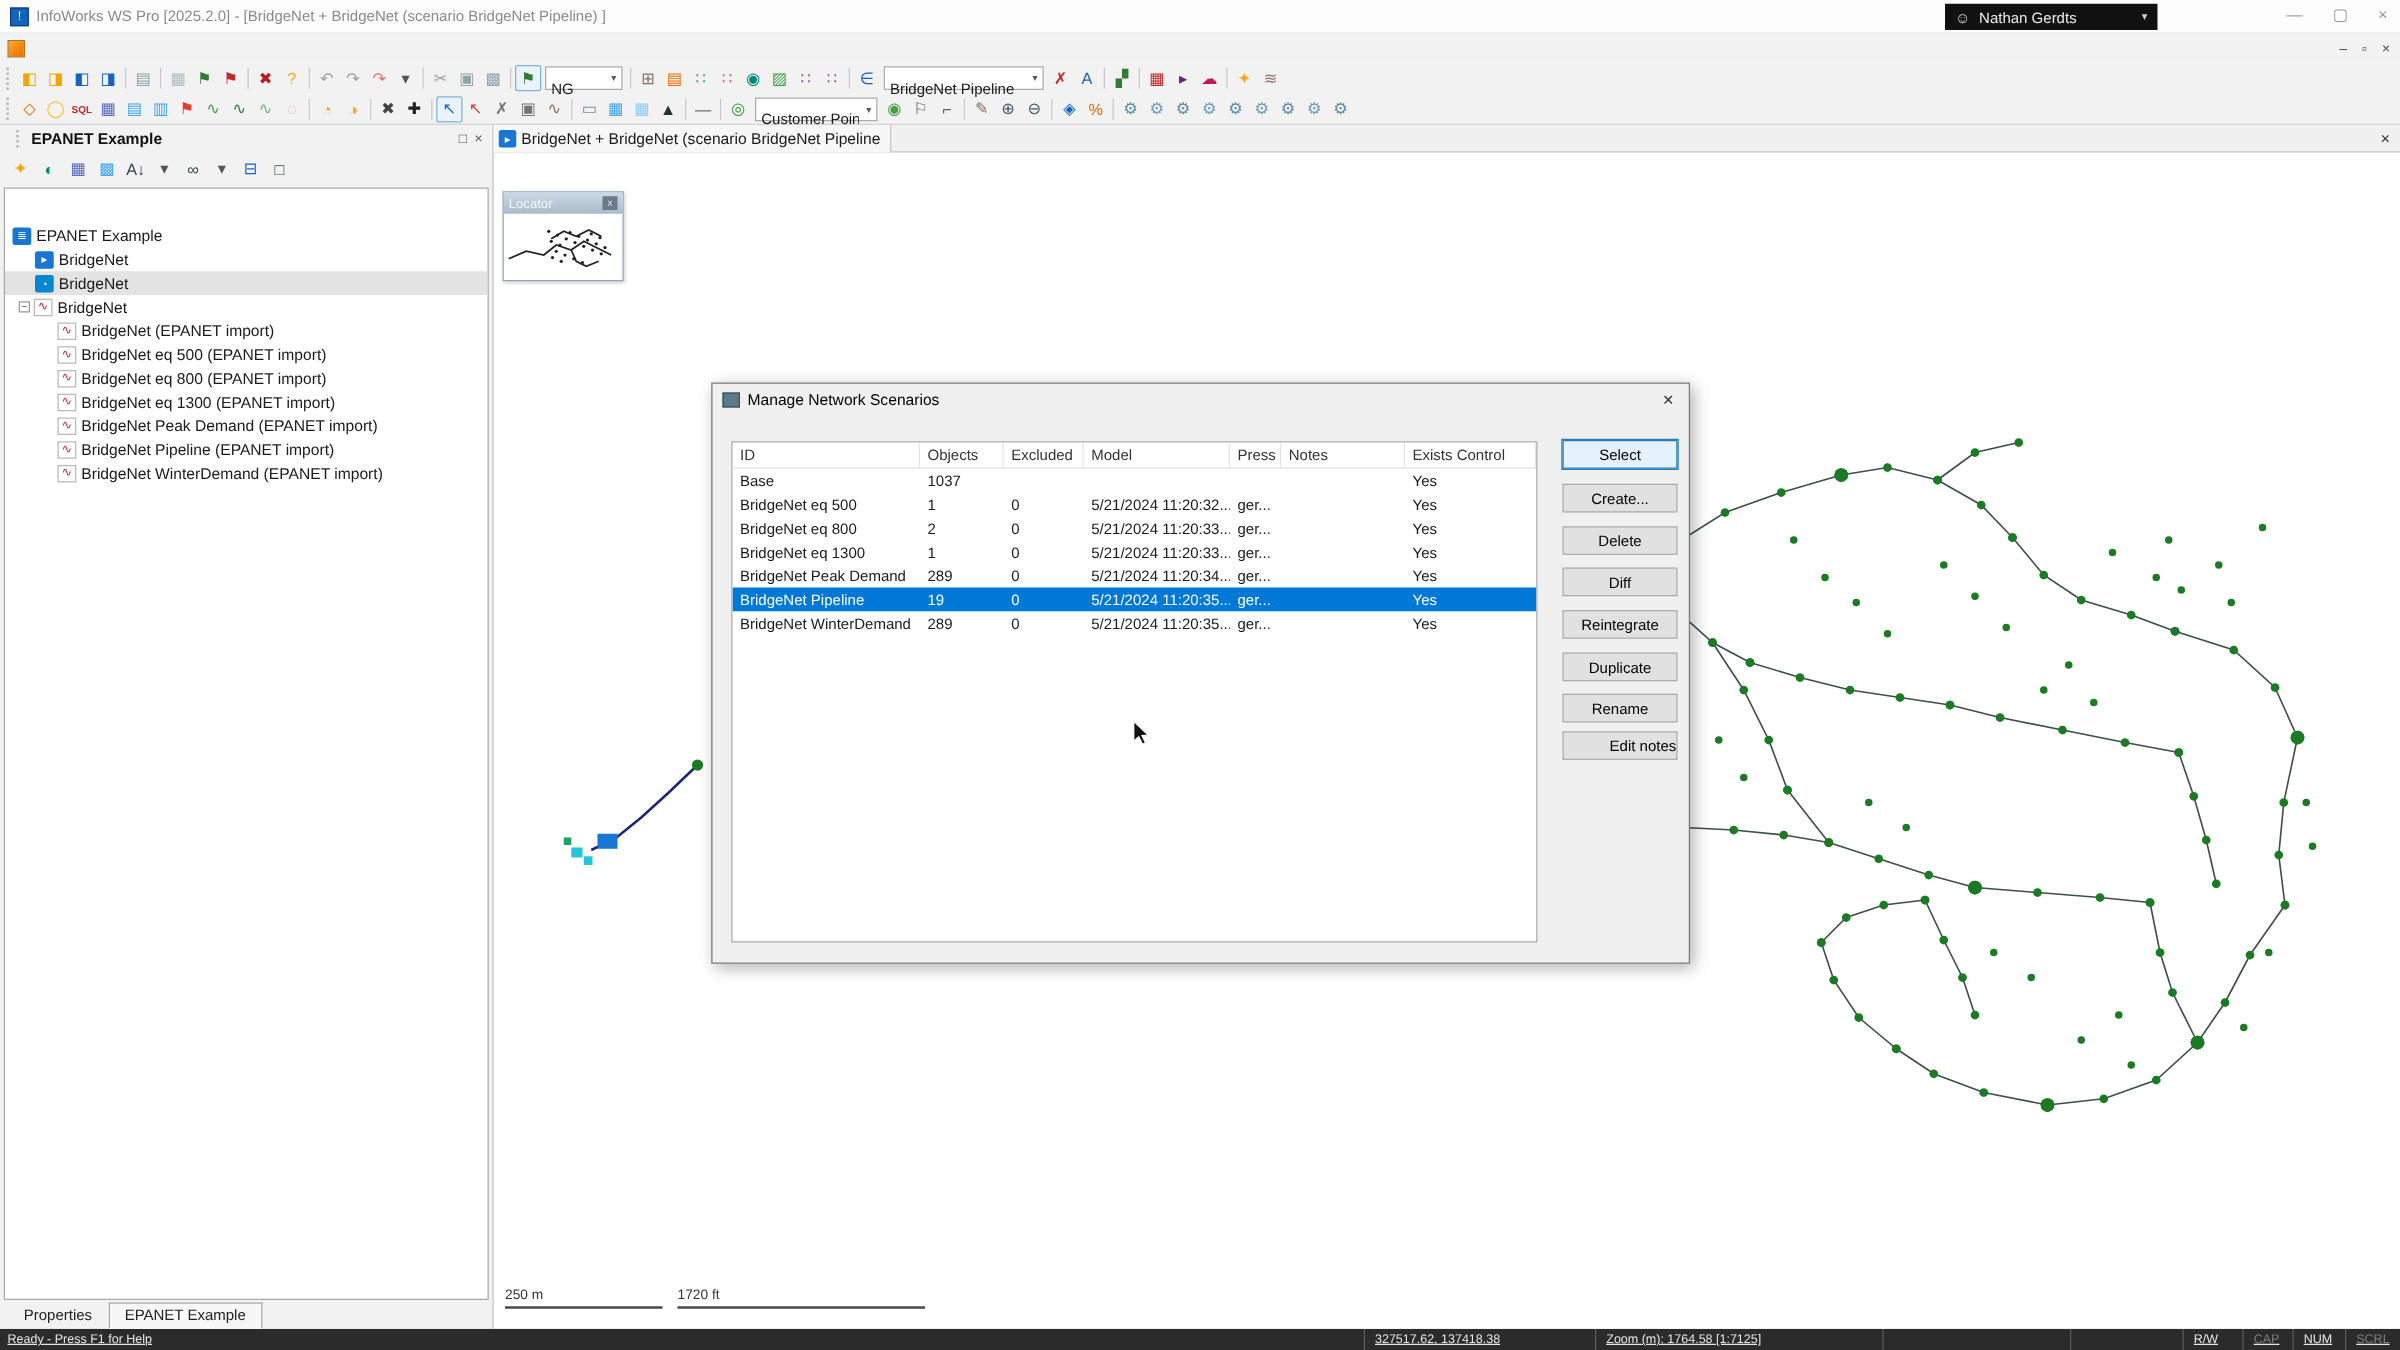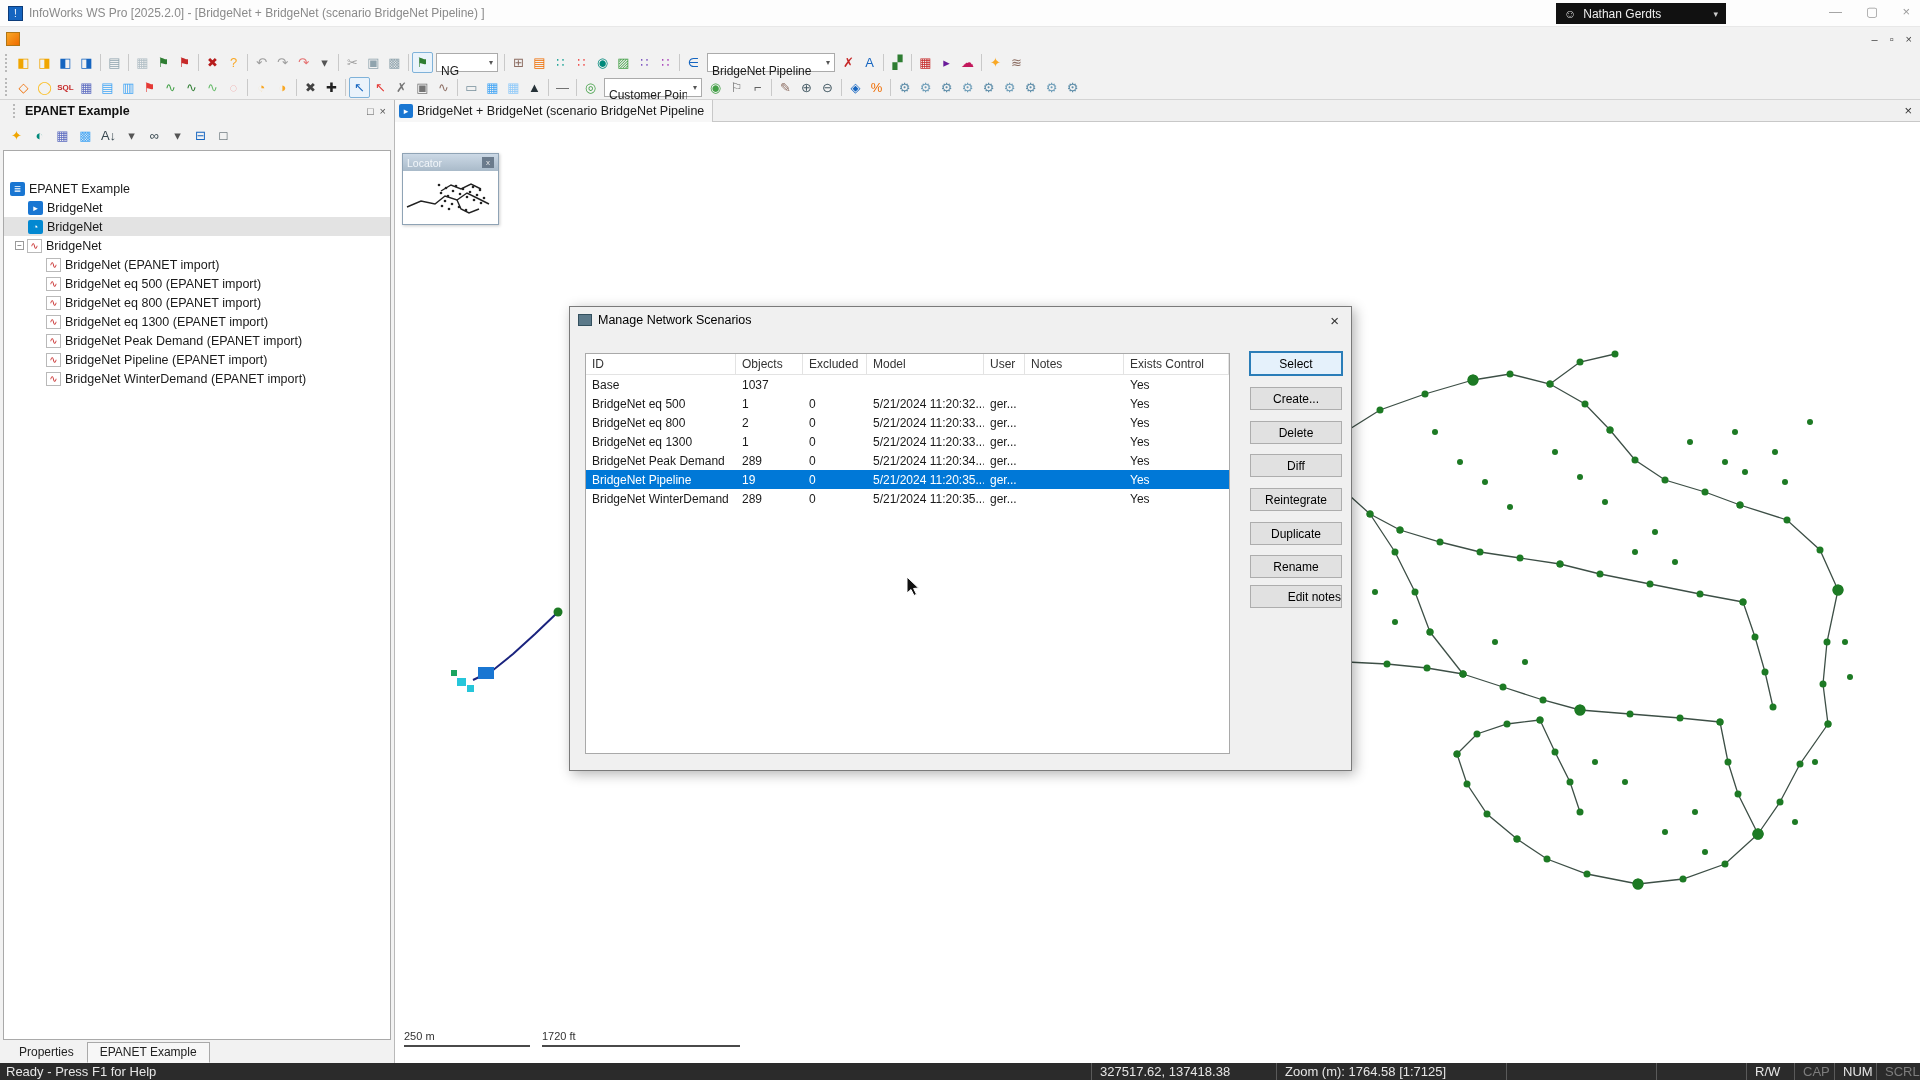--- a/index.html
+++ b/index.html
@@ -101,21 +101,21 @@
   .tbl-row { display:flex; height:19px; align-items:center; cursor:default; }
   .tbl-row .cell { height:100%; display:flex; align-items:center; overflow:hidden; white-space:nowrap; }
   .cell { padding-left:6px; flex:none; }
   .tbl-row.selected { background:#0078d7; color:#fff; }
   .dlg-btn { position:absolute; left:680px; width:92px; height:23px; background:#e1e1e1;
              border:1px solid #adadad; font-size:12px; font-family:inherit; cursor:default; }
   .dlg-btn.primary { border:1px solid #2a7db8; box-shadow:0 0 0 1px #2a7db8; background:#e5f1fb; }
 
   
   .statusbar { height:17px; background:#2b2b2b; color:#e6e6e6; display:flex; align-items:center;
-               font-size:13px; }
+               font-size:10px;text-decoration:underline; }
   .sb-msg { padding-left:6px; flex:1; }
   .sb-seg { border-left:1px solid #5a5a5a; height:100%; display:flex; align-items:center; padding:0 8px;
             flex:none; }
   .sb-dim { color:#7d7d7d; }
 
   .cursor { position:absolute; z-index:99; }
 </style>
 </head>
 <body>
 
@@ -546,21 +546,21 @@
     <div class="dlg-icon"></div>
     <span>Manage Network Scenarios</span>
     <span class="dlg-close">×</span>
   </div>
   <div class="dlg-table" id="dlg-table">
       <div class="tbl-header">
         <span class="cell" style="width: 150px;">ID</span>
         <span class="cell" style="width: 67px;">Objects</span>
         <span class="cell" style="width: 64px;">Excluded</span>
         <span class="cell" style="width: 117px;">Model</span>
-        <span class="cell" style="width: 41px;">User</span>
+        <span class="cell" style="width: 41px;">Press</span>
         <span class="cell" style="width: 99px;">Notes</span>
         <span class="cell" style="width: 105px;">Exists Control</span>
       </div>
       <div class="tbl-row">
         <span class="cell" style="width: 150px;">Base</span>
         <span class="cell" style="width: 67px;">1037</span>
         <span class="cell" style="width: 64px;"></span>
         <span class="cell" style="width: 117px;"></span>
         <span class="cell" style="width: 41px;"></span>
         <span class="cell" style="width: 99px;"></span>

